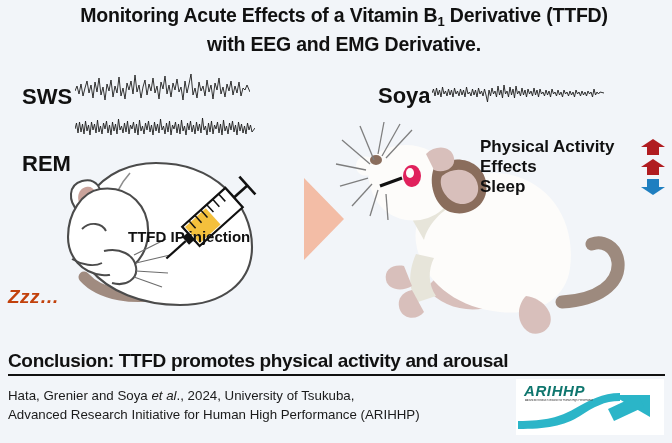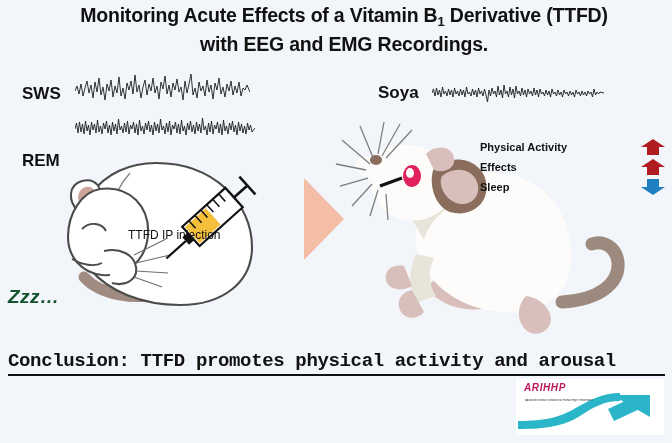--- a/index.html
+++ b/index.html
@@ -19,111 +19,110 @@
     text-align:center;
     font-size:19.5px;font-weight:bold;line-height:26px;
     letter-spacing:-0.2px;
     color:#111;
     padding-left:12px;
   }
   .title sub{font-size:13px;vertical-align:baseline;position:relative;top:4px;}
 
   
   .eeg-label{
-    position:absolute;font-weight:bold;font-size:17px;color:#111;
+    position:absolute;font-weight:bold;font-size:22px;color:#111;
   }
   #lbl-sws{left:22px;top:84px;}
   #lbl-rem{left:22px;top:120px;margin-top:31px;}
   #lbl-wake{left:378px;top:83px;}
 
   .trace{position:absolute;}
 
   
   #transition-arrow{position:absolute;left:300px;top:176px;}
 
   
   #sleeping-mouse{position:absolute;left:38px;top:155px;}
   #awake-mouse{position:absolute;left:330px;top:120px;}
 
   
   #syringe{position:absolute;left:148px;top:175px;}
 
   
   #injection-label{
     position:absolute;left:128px;top:228px;
-    font-size:12px;font-weight:normal;color:#111;
+    font-size:15px;font-weight:bold;color:#111;
   }
   #zzz-label{
     position:absolute;left:8px;top:286px;
-    font-size:19px;font-weight:bold;font-style:italic;color:#14532d;
+    font-size:19px;font-weight:bold;font-style:italic;color:#c2410c;
     letter-spacing:0.5px;
   }
 
   
   #outcomes{
     position:absolute;left:480px;top:137px;width:186px;
   }
   .outcome-row{
     display:flex;align-items:center;
     height:19px;margin-bottom:1px;
   }
   .outcome-text{
-    font-size:11px;font-weight:bold;color:#111;
+    font-size:17px;font-weight:bold;color:#111;
     white-space:nowrap;
   }
   .outcome-arrow{
     margin-left:auto;width:26px;height:18px;display:block;
   }
 
   
   #conclusion{
     position:absolute;left:8px;top:350px;width:660px;
     font-size:19px;font-weight:bold;color:#111;
     letter-spacing:-0.35px;
     white-space:nowrap;
-    font-family:Liberation Mono, monospace;
   }
   #conclusion-rule{
     position:absolute;left:8px;top:374px;width:657px;height:2px;
     background:#111;
   }
 
   
   #citation{
     position:absolute;left:8px;top:386px;width:500px;
     font-size:13.3px;line-height:19px;color:#1b1b1b;
   }
   #citation i{font-style:italic;}
 
   
   #arihhp-logo{
     position:absolute;left:516px;top:379px;width:148px;height:56px;
     background:#ffffff;
   }
   #arihhp-wordmark{
     position:absolute;left:8px;top:3px;
-    font-size:10px;font-weight:bold;font-style:italic;
-    letter-spacing:0.6px;color:#be185d;
+    font-size:15px;font-weight:bold;font-style:italic;
+    letter-spacing:0.6px;color:#0f766e;
   }
   #arihhp-subtitle{
     position:absolute;left:9px;top:20px;width:90px;
     font-size:2.6px;line-height:3.4px;color:#333;
     transform:scaleY(1.15);transform-origin:left top;
     white-space:nowrap;overflow:hidden;
   }
   #arihhp-swoosh{position:absolute;left:0;top:14px;}
 </style>
 </head>
 <body>
 
 <div id="canvas">
 
   <div class="title">
     <span><span>Monitoring Acute Effects of a Vitamin B</span><sub>1</sub><span> Derivative (TTFD)</span></span><br>
-    <span>with EEG and EMG Recordings.</span>
+    <span>with EEG and EMG Derivative.</span>
   </div>
 
   <div class="eeg-label" id="lbl-sws">SWS</div>
   <div class="eeg-label" id="lbl-rem">REM</div>
   <div class="eeg-label" id="lbl-wake">Soya</div>
 
   <svg class="trace" id="trace-sws" style="left:75px;top:72px;" width="175" height="34">
     <polyline fill="none" stroke="#1c1c1c" stroke-width="0.9" points="
       0,19 2,14 4,22 6,12 8,24 10,16 12,9 14,21 16,13 18,26 20,10 22,20 24,6
       26,23 28,15 30,28 32,12 34,19 36,8 38,25 40,14 42,21 44,5 46,24 48,16
@@ -306,20 +305,24 @@
       <svg class="outcome-arrow" viewBox="0 0 26 18">
         <polygon points="13,17 1,9 7,9 7,1 19,1 19,9 25,9" fill="#1f7fc0"></polygon>
       </svg>
     </div>
 
   </div>
 
   <div id="conclusion">Conclusion: TTFD promotes physical activity and arousal</div>
   <div id="conclusion-rule"></div>
 
+  <div id="citation">
+    <span><span>Hata, Grenier and Soya </span><i>et al</i><span>., 2024, University of Tsukuba,</span></span><br>
+    <span>Advanced Research Initiative for Human High Performance (ARIHHP)</span>
+  </div>
 
   <div id="arihhp-logo">
     <svg id="arihhp-swoosh" width="148" height="42" viewBox="0 0 148 42">
       <path d="M2,24 L2,34 C30,34 44,30 58,22 C74,13 86,6 104,6 L104,14
                C88,14 78,20 64,29 C48,39 30,42 2,42 Z" fill="#2bb5c8" transform="translate(0,-6)"></path>
       <polygon points="96,2 134,2 134,24" fill="#2bb5c8"></polygon>
       <path d="M92,16 L122,2 L128,14 L98,28 Z" fill="#2bb5c8"></path>
     </svg>
     <div id="arihhp-wordmark">ARIHHP</div>
     <div id="arihhp-subtitle">Advanced Research Initiative for Human High Performance</div>

